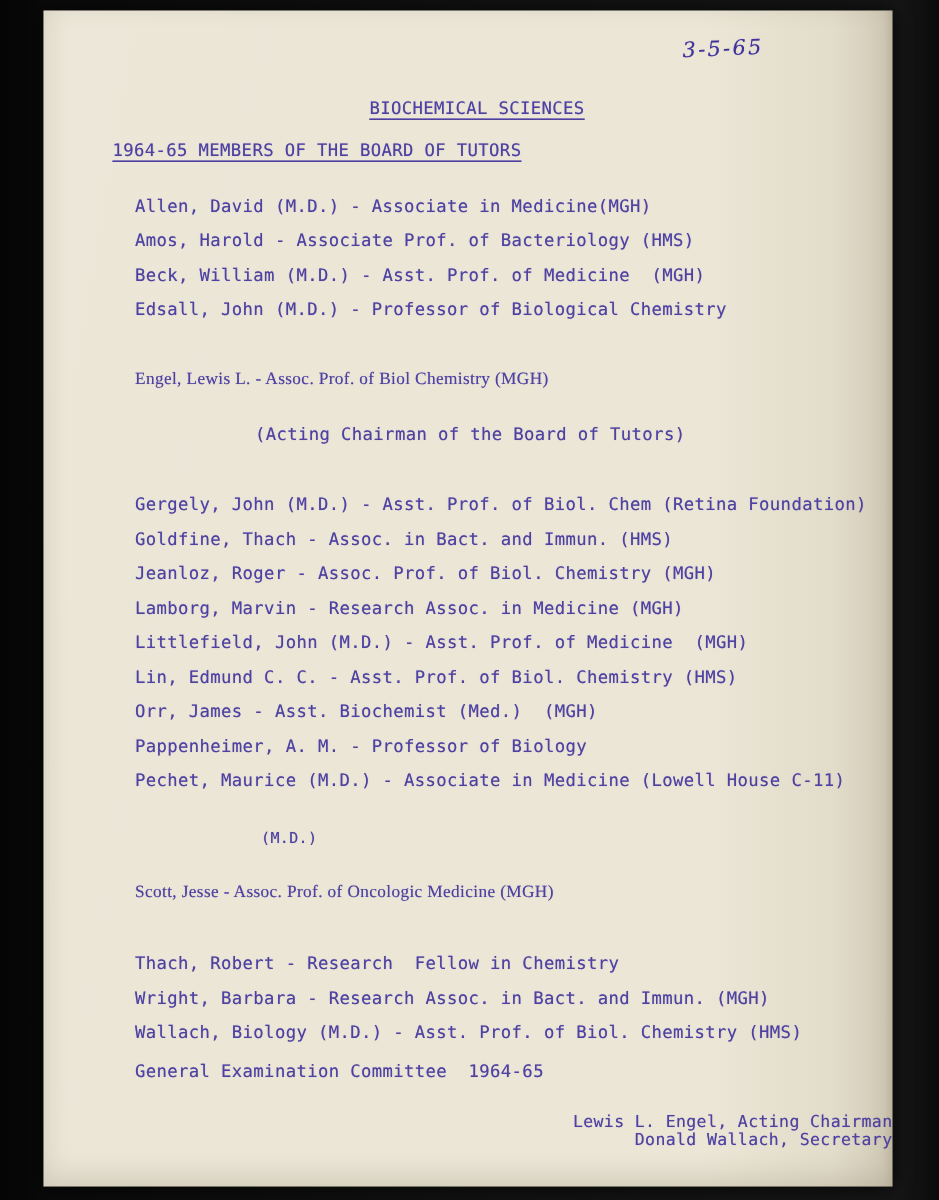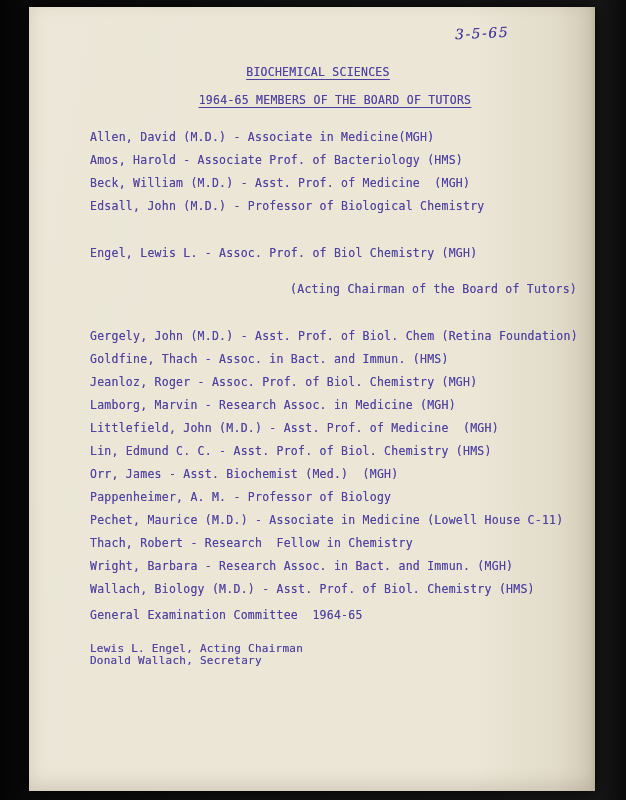--- a/index.html
+++ b/index.html
@@ -32,35 +32,35 @@
     position:absolute;top:18px;right:86px;
     font-family:"DejaVu Serif","Liberation Serif",serif;
     font-style:italic;font-size:14px;letter-spacing:1.5px;
     transform:rotate(-2.5deg);color:#41339b;
   }
   .title{
     margin:58px 0 0 0;text-align:center;line-height:14px;
     text-decoration:underline;text-underline-offset:3px;white-space:pre;padding-left:12px;
   }
   .subtitle{
-    margin:14px 0 0 0;text-align:center;line-height:14px;
+    margin:14px 0 0 0;line-height:14px;
     text-decoration:underline;text-underline-offset:3px;white-space:pre;padding-left:46px;
   }
   .list{margin:24px 18px 0 61px;}
   .entry{line-height:12px;margin-bottom:11px;white-space:pre;}
-  .entry .line{line-height:12px;white-space:pre;}
-  .entry .note{line-height:12px;margin-left:110px;white-space:pre;text-align:right;}
+  .entry .line{line-height:12px;white-space:pre;font-family:Liberation Serif, serif;}
+  .entry .note{line-height:12px;margin-left:80px;white-space:pre;}
   .entry.squeeze{margin-top:-6px;}
   .entry .insert{font-size:10px;line-height:9px;margin:0 0 1px 84px;white-space:pre;}
   .committee-heading{
     margin:14px 0 0 61px;line-height:12px;white-space:pre;
     text-underline-offset:3px;
   }
   .members{margin:22px 0 0 61px;font-size:11px;}
-  .member{line-height:11.5px;white-space:pre;}
+  .member{line-height:11.5px;white-space:pre;text-align:right;}
 </style>
 </head>
 <body>
 
 <div class="backdrop"></div>
 
 <div class="paper">
   <div class="content">
 
     <div class="date-note">3-5-65</div>
@@ -82,20 +82,24 @@
       <div class="entry">Gergely, John (M.D.) - Asst. Prof. of Biol. Chem (Retina Foundation)</div>
       <div class="entry">Goldfine, Thach - Assoc. in Bact. and Immun. (HMS)</div>
       <div class="entry">Jeanloz, Roger - Assoc. Prof. of Biol. Chemistry (MGH)</div>
       <div class="entry">Lamborg, Marvin - Research Assoc. in Medicine (MGH)</div>
       <div class="entry">Littlefield, John (M.D.) - Asst. Prof. of Medicine  (MGH)</div>
       <div class="entry">Lin, Edmund C. C. - Asst. Prof. of Biol. Chemistry (HMS)</div>
       <div class="entry">Orr, James - Asst. Biochemist (Med.)  (MGH)</div>
       <div class="entry">Pappenheimer, A. M. - Professor of Biology</div>
       <div class="entry">Pechet, Maurice (M.D.) - Associate in Medicine (Lowell House C-11)</div>
 
+      <div class="entry squeeze">
+        <div class="insert">(M.D.)</div>
+        <div class="line">Scott, Jesse - Assoc. Prof. of Oncologic Medicine (MGH)</div>
+      </div>
 
       <div class="entry">Thach, Robert - Research  Fellow in Chemistry</div>
       <div class="entry">Wright, Barbara - Research Assoc. in Bact. and Immun. (MGH)</div>
       <div class="entry">Wallach, Biology (M.D.) - Asst. Prof. of Biol. Chemistry (HMS)</div>
     </div>
 
     <div class="committee-heading">General Examination Committee  1964-65</div>
 
     <div class="members">
       <div class="member">Lewis L. Engel, Acting Chairman</div>

